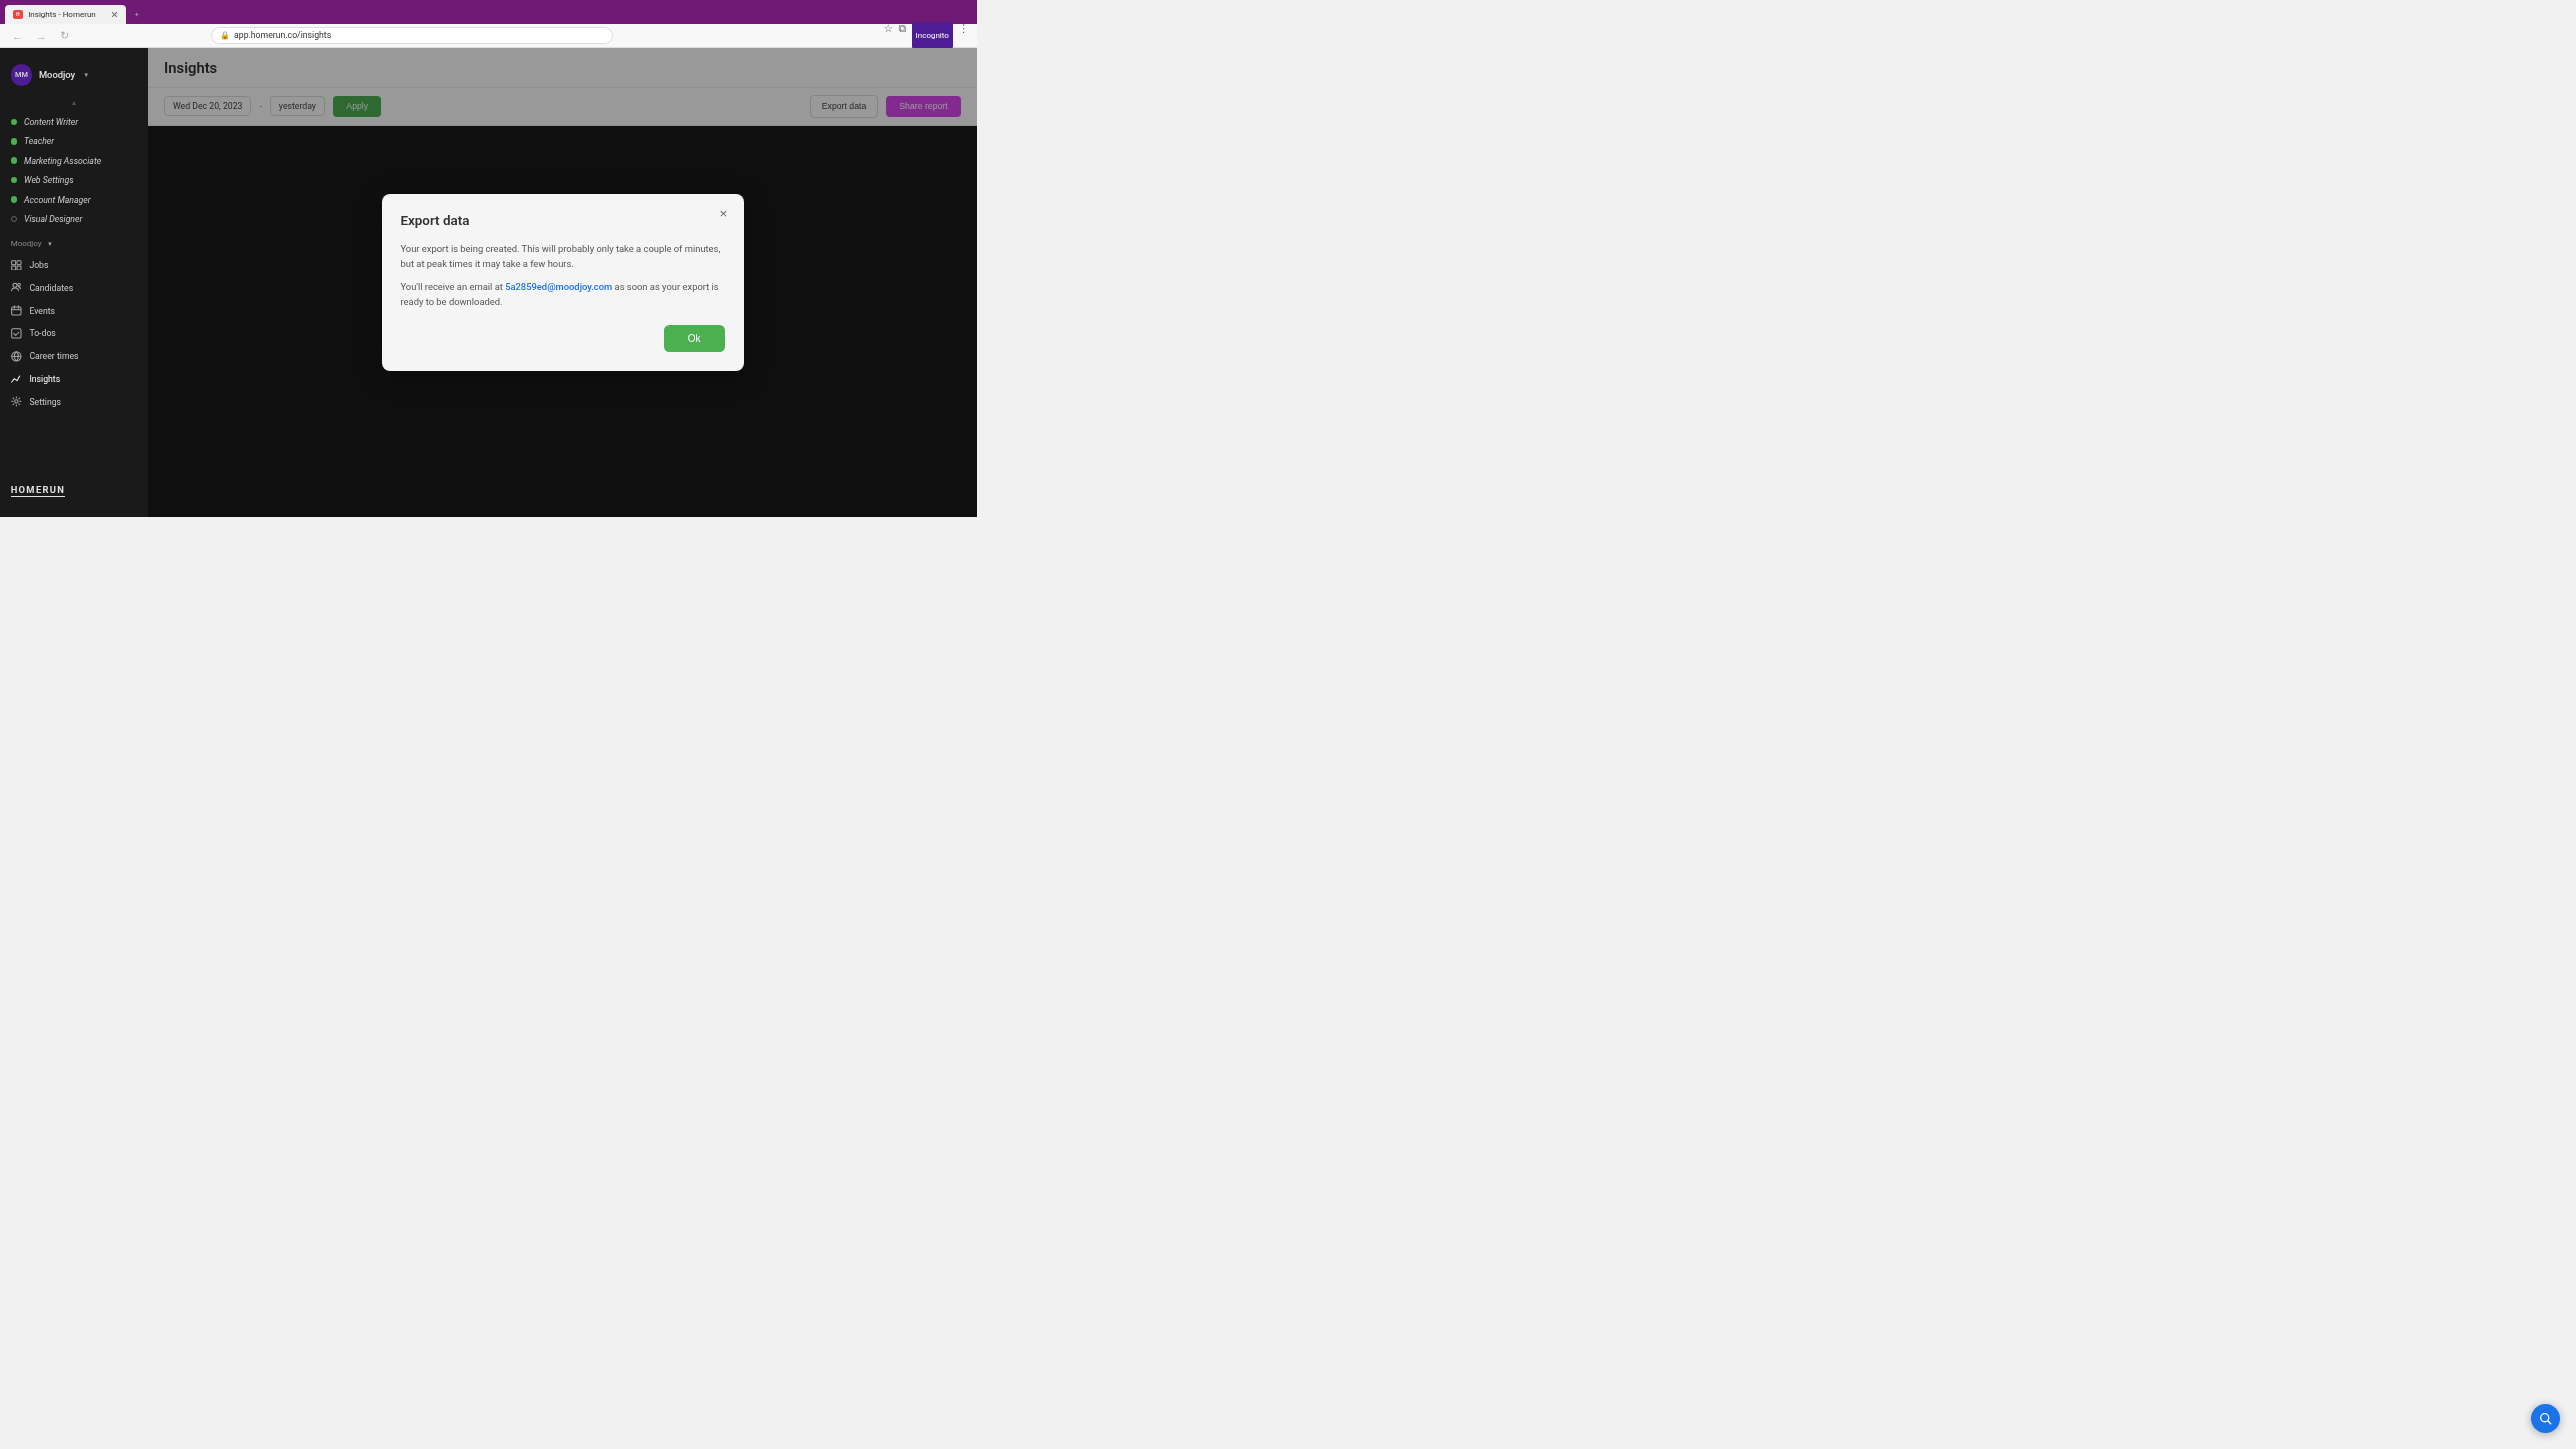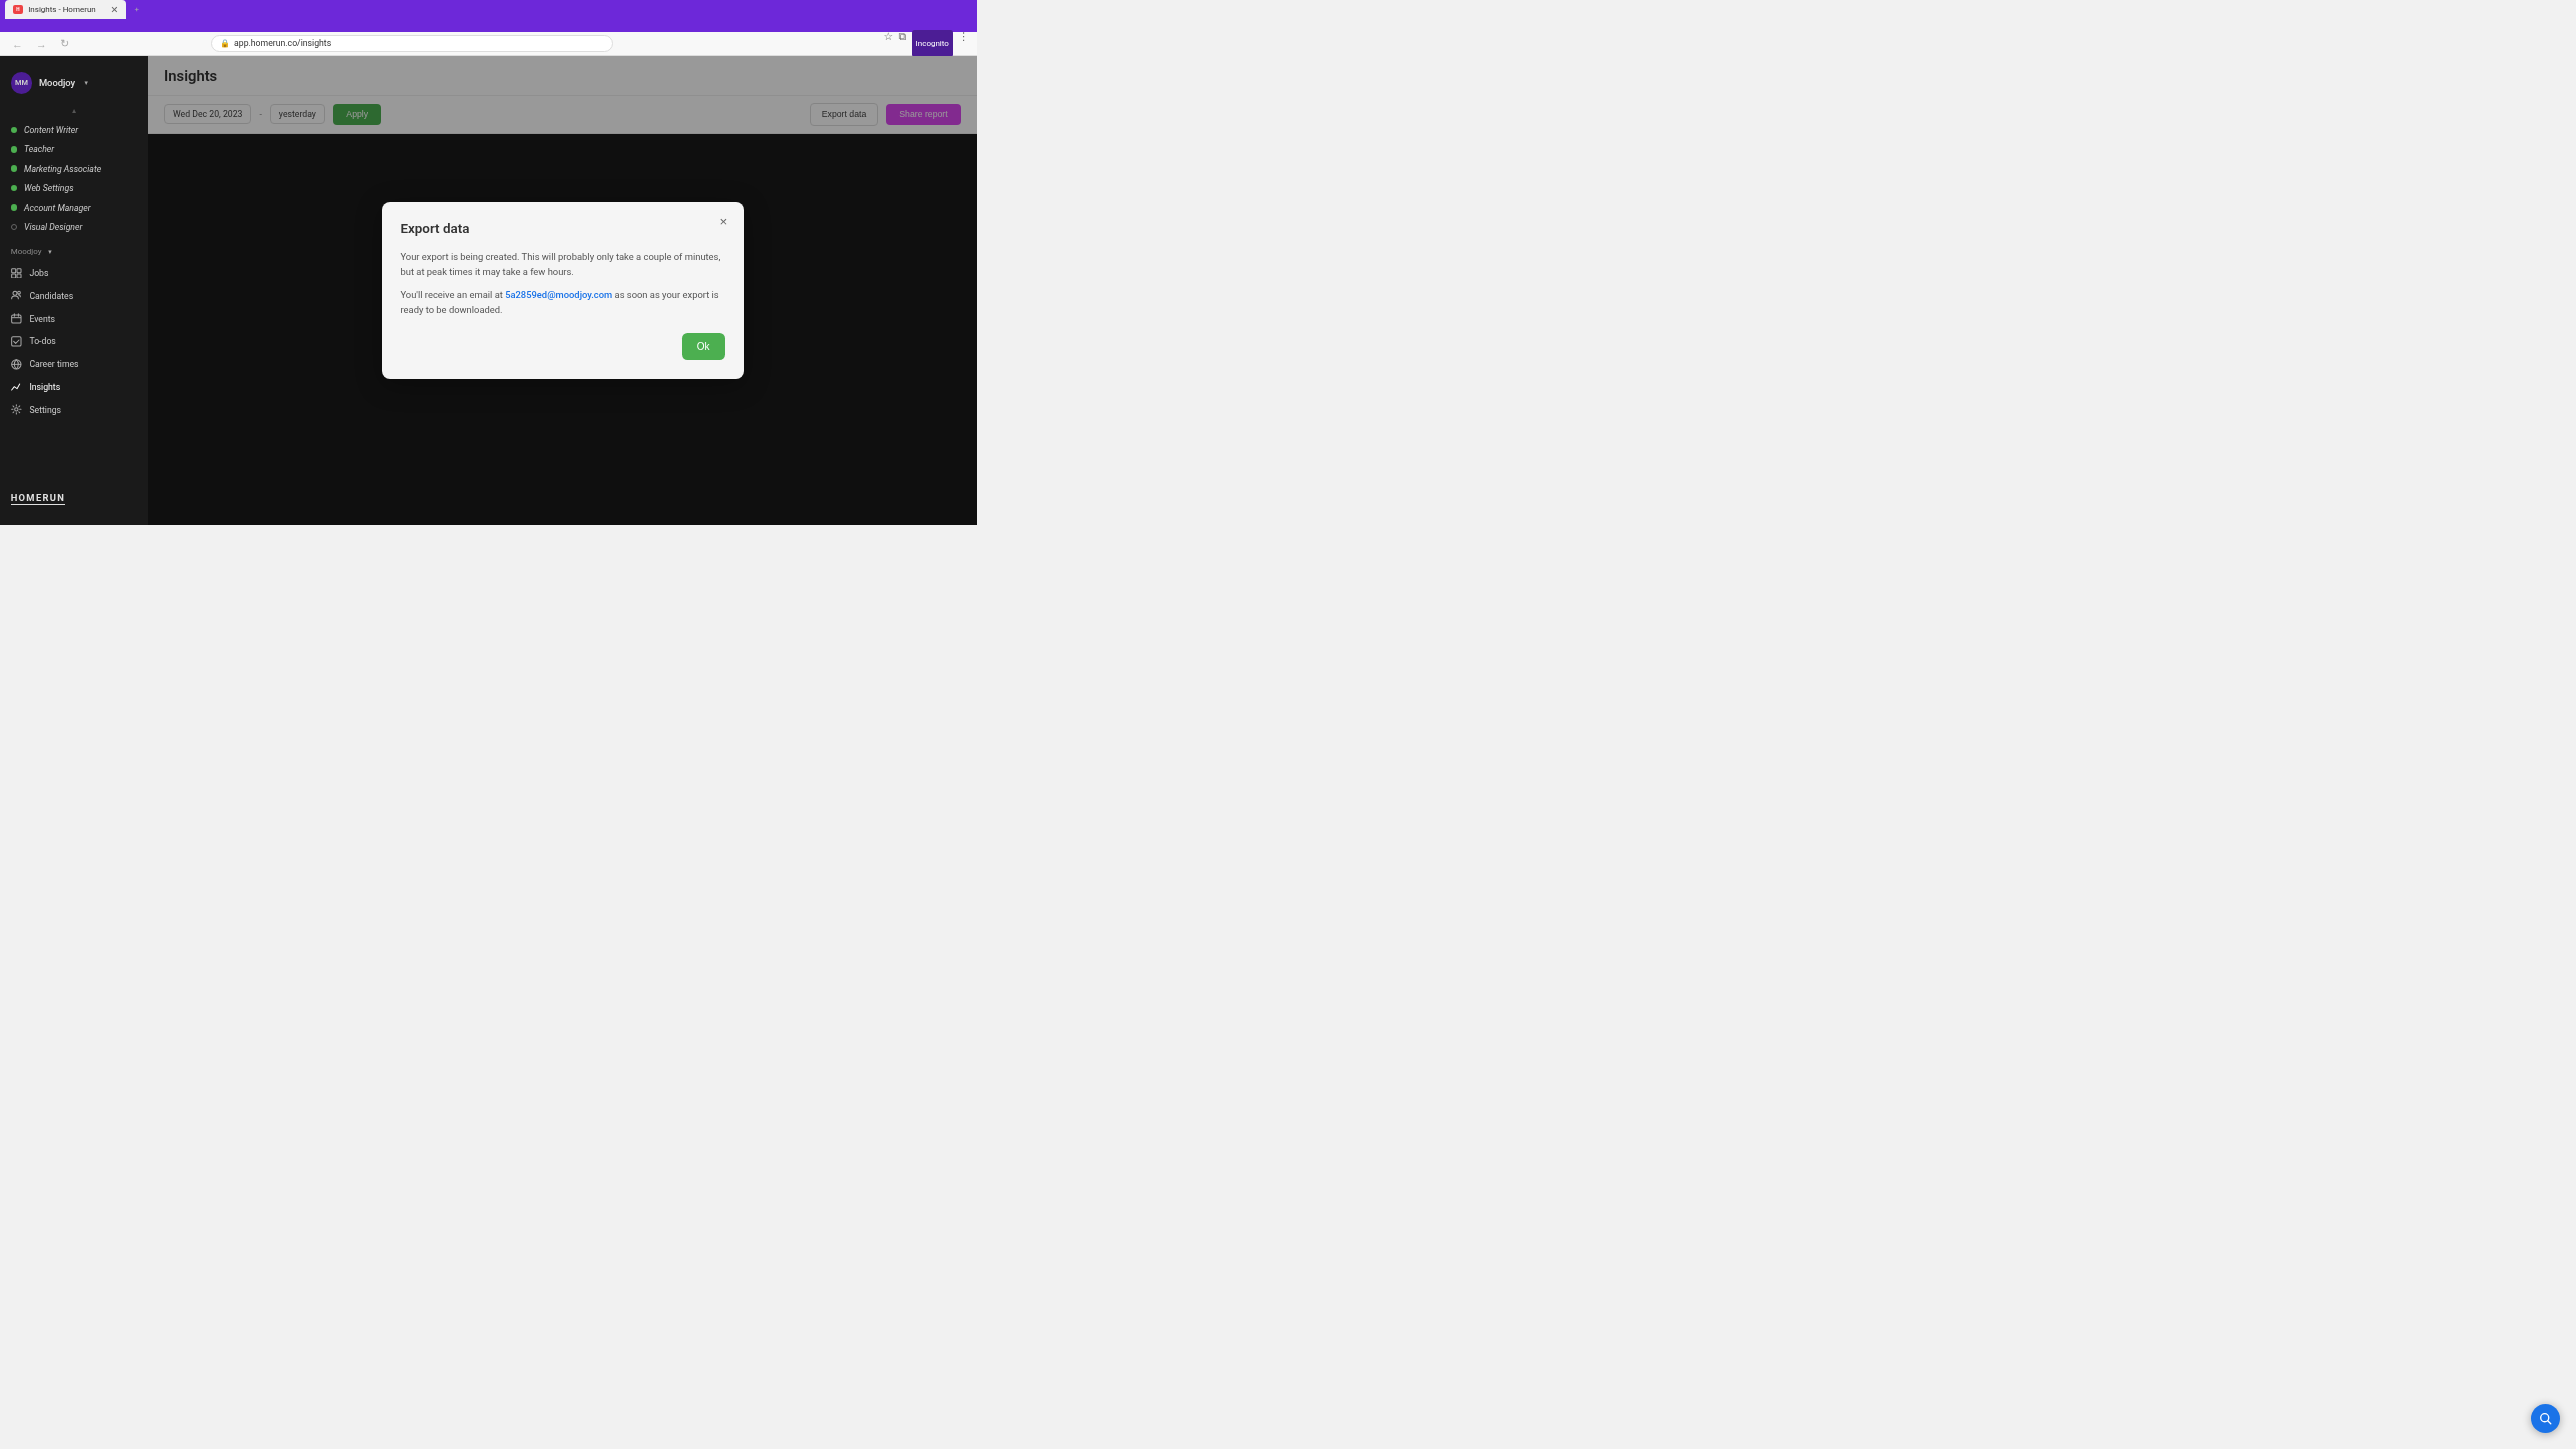--- a/index.html
+++ b/index.html
@@ -1,18 +1,18 @@
 <!DOCTYPE html>
 <html style="font-size:10.7px"><head>
   <meta charset="utf-8">
   <style>
     * { margin: 0; padding: 0; box-sizing: border-box; }
     body { font-family: -apple-system, BlinkMacSystemFont, 'Segoe UI', Roboto, sans-serif; background: #f1f1f1; width: 977px; height: 547px; overflow: hidden; position: relative; }
     .nav-btn { background: none; border: none; color: #aaa; cursor: pointer; font-size: 10.7px; padding: 2.7px 4px; }
-    .tab-bar { background: #6d28d9; height: 32px; display: flex; padding: 0 5.4px; }
+    .tab-bar { background: #701a75; height: 24px; display: flex; align-items: flex-end; padding: 0 5.4px; }
     .tab { background: #f1f1f1; height: 19px; display: flex; align-items: center; padding: 0 8px; gap: 5.4px; border-radius: 4px 4px 0 0; font-size: 8px; color: #333; min-width: 121px; }
     .tab-icon { width: 9.4px; height: 9.4px; background: #e44; border-radius: 2px; display: flex; align-items: center; justify-content: center; }
     .tab-close { margin-left: auto; color: #666; cursor: pointer; font-size: 9.4px; }
     .address-bar { background: #f8f8f8; height: 24px; display: flex; align-items: center; padding: 0 8px; gap: 5.4px; border-bottom: 0.7px solid #ddd; }
     .url-box { flex: 1; background: #fff; border: 0.7px solid #ddd; border-radius: 12px; height: 17.4px; display: flex; align-items: center; padding: 0 8px; font-size: 8.7px; color: #333; max-width: 402px; margin: 0 auto; }
     .address-icons { display: flex; gap: 5.4px; margin-left: auto; color: #666; font-size: 10.7px; }
 
     
     .app { display: flex; height: calc(547px - 78px); background: #fff; }
 
@@ -59,21 +59,21 @@
     
     .overlay { position: absolute; top: 0; left: 0; right: 0; bottom: 0; background: rgba(0,0,0,0.4); z-index: 100; display: flex; align-items: center; justify-content: center; }
 
     
     .modal { background: #f5f5f5; border-radius: 8px; width: 362px; padding: 19px; position: relative; box-shadow: 0 5.4px 27px rgba(0,0,0,0.3); z-index: 101; }
     .modal-title { font-size: 13.4px; font-weight: 600; color: #333; margin-bottom: 13.4px; }
     .modal-close { position: absolute; top: 10.7px; right: 10.7px; background: none; border: none; font-size: 13.4px; color: #666; cursor: pointer; width: 19px; height: 19px; display: flex; align-items: center; justify-content: center; border-radius: 50%; }
     .modal-body { font-size: 9.4px; color: #555; line-height: 1.6; margin-bottom: 16px; }
     .modal-email { color: #1a73e8; font-weight: 500; }
     .modal-footer { display: flex; justify-content: flex-end; }
-    .ok-btn { background: #4CAF50; color: white; border: none; border-radius: 5.4px; padding: 8px 15px; font-size: 10px; cursor: pointer; font-weight: 500; }
+    .ok-btn { background: #4CAF50; color: white; border: none; border-radius: 5.4px; padding: 8px 24px; font-size: 10px; cursor: pointer; font-weight: 500; }
 
     
     .chat-btn { position: fixed; bottom: 16px; right: 16px; width: 29.5px; height: 29.5px; background: #1a73e8; border-radius: 50%; display: flex; align-items: center; justify-content: center; cursor: pointer; box-shadow: 0 1.3px 8px rgba(0,0,0,0.3); z-index: 200; }
   </style>
 </head>
 <body>
 
 <div>
   <div class="tab-bar">
     <div class="tab">

